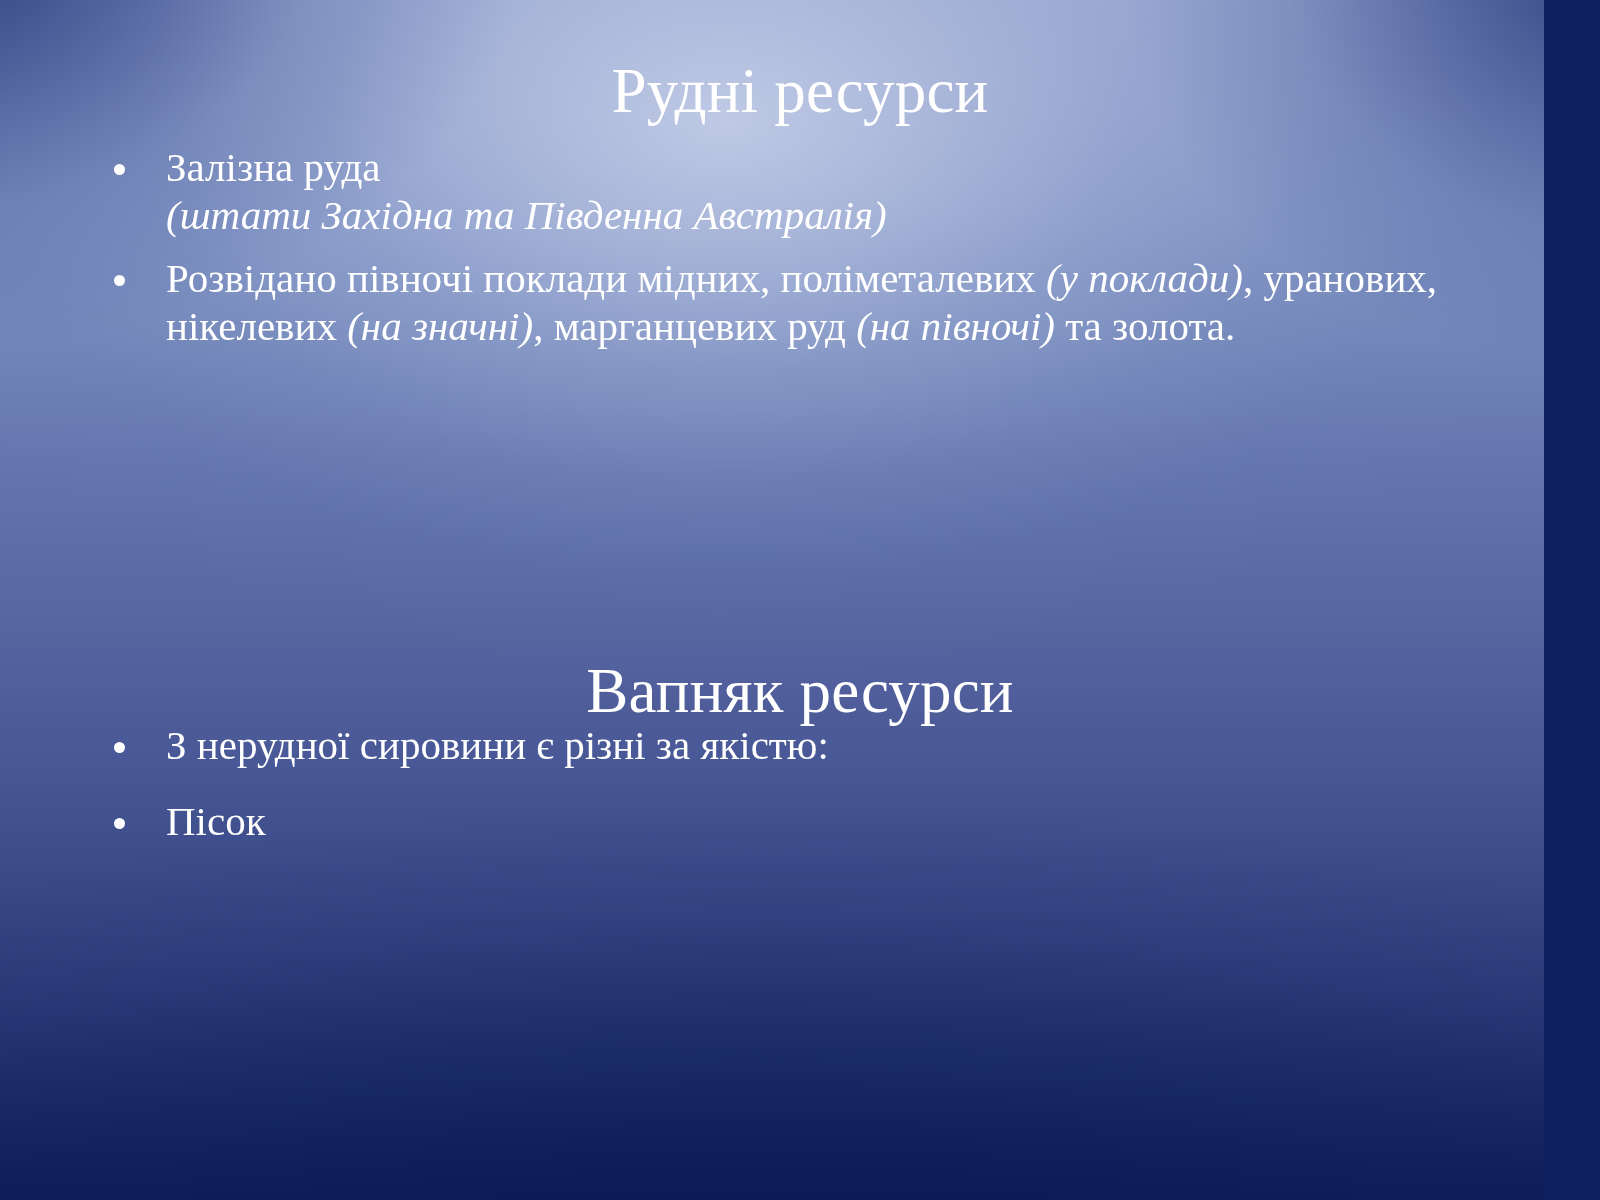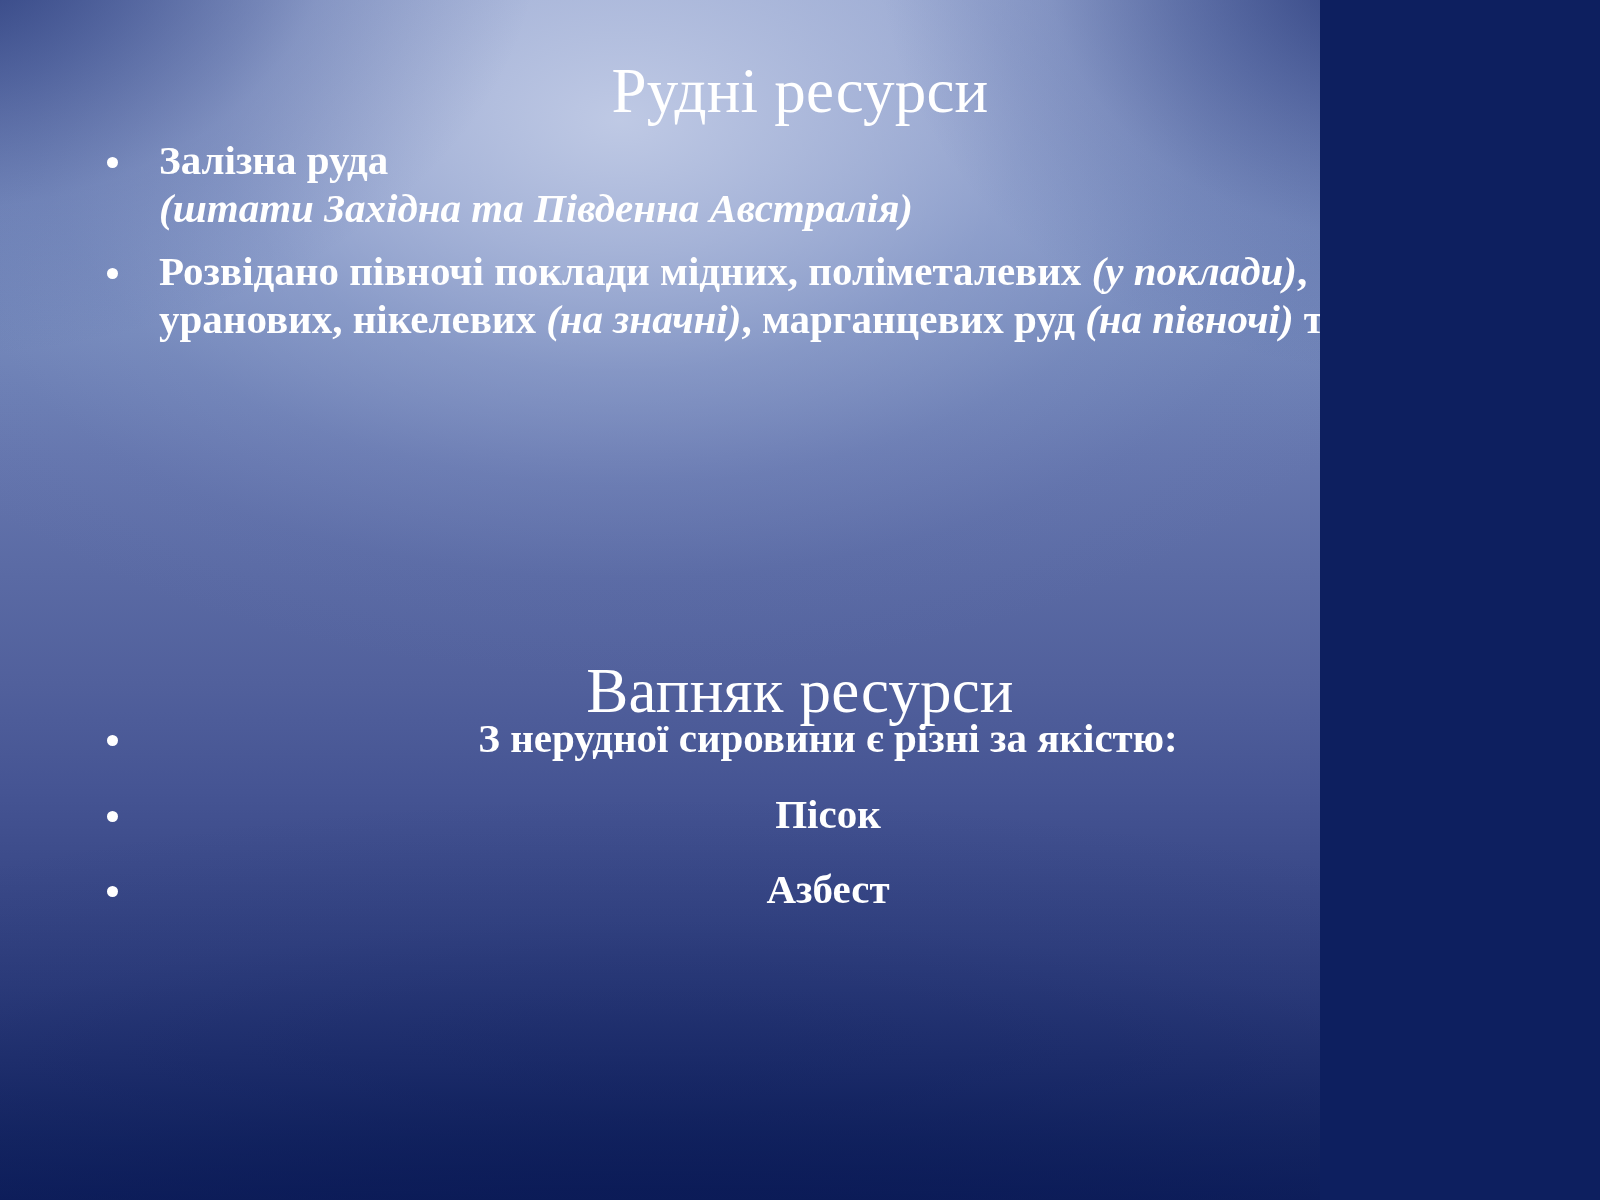--- a/index.html
+++ b/index.html
@@ -4,21 +4,21 @@
 <title>Рудні ресурси</title>
 <style>
   html, body {
     margin: 0;
     padding: 0;
     background: #0d1f5f;
   }
 
   .slide {
     position: relative;
-    width: 1320px;
+    width: 1544px;
     height: 1200px;
     overflow: hidden;
     font-family: "Liberation Serif", "DejaVu Serif", serif;
     color: #ffffff;
     background-color: #0369a1;
   }
 
   
   .bg-base {
     position: absolute;
@@ -101,27 +101,26 @@
     white-space: nowrap;
   }
   .heading-ore   { top: 16px; }
   .heading-nonore{ top: 616px; }
 
   
   .bullet-list {
     position: absolute;
     left: 88px;
     width: 1400px;
-    margin: 9px;
+    margin: 16px;
     padding: 0;
     list-style: none;
-    font-weight: bold;
   }
   .list-ore    { top: 128px; }
-  .list-nonore { top: 706px; text-align: center; }
+  .list-nonore { top: 706px; }
 
   .bullet-item {
     position: relative;
     padding-left: 62px;
     font-size: 41px;
     line-height: 1.16;
   }
   .list-ore .bullet-item   { margin-bottom: 16px; }
   .list-nonore .bullet-item{ margin-bottom: 28px; }
 
@@ -182,22 +181,16 @@
           <span class="bullet-text">
             <span class="line-break"><span>З нерудної сировини є різні за якістю:</span></span>
           </span>
         </li>
         <li class="bullet-item">
           <span class="bullet-dot" style="background: rgb(255, 255, 255);"></span>
           <span class="bullet-text">
             <span class="line-break"><span>Пісок</span></span>
           </span>
         </li>
-        <li class="bullet-item">
-          <span class="bullet-dot" style="background: rgb(255, 255, 255);"></span>
-          <span class="bullet-text">
-            <span class="line-break"><span>Азбест</span></span>
-          </span>
-        </li>
       </ul>
 
   </div>
 </div>
 
 </body></html>

